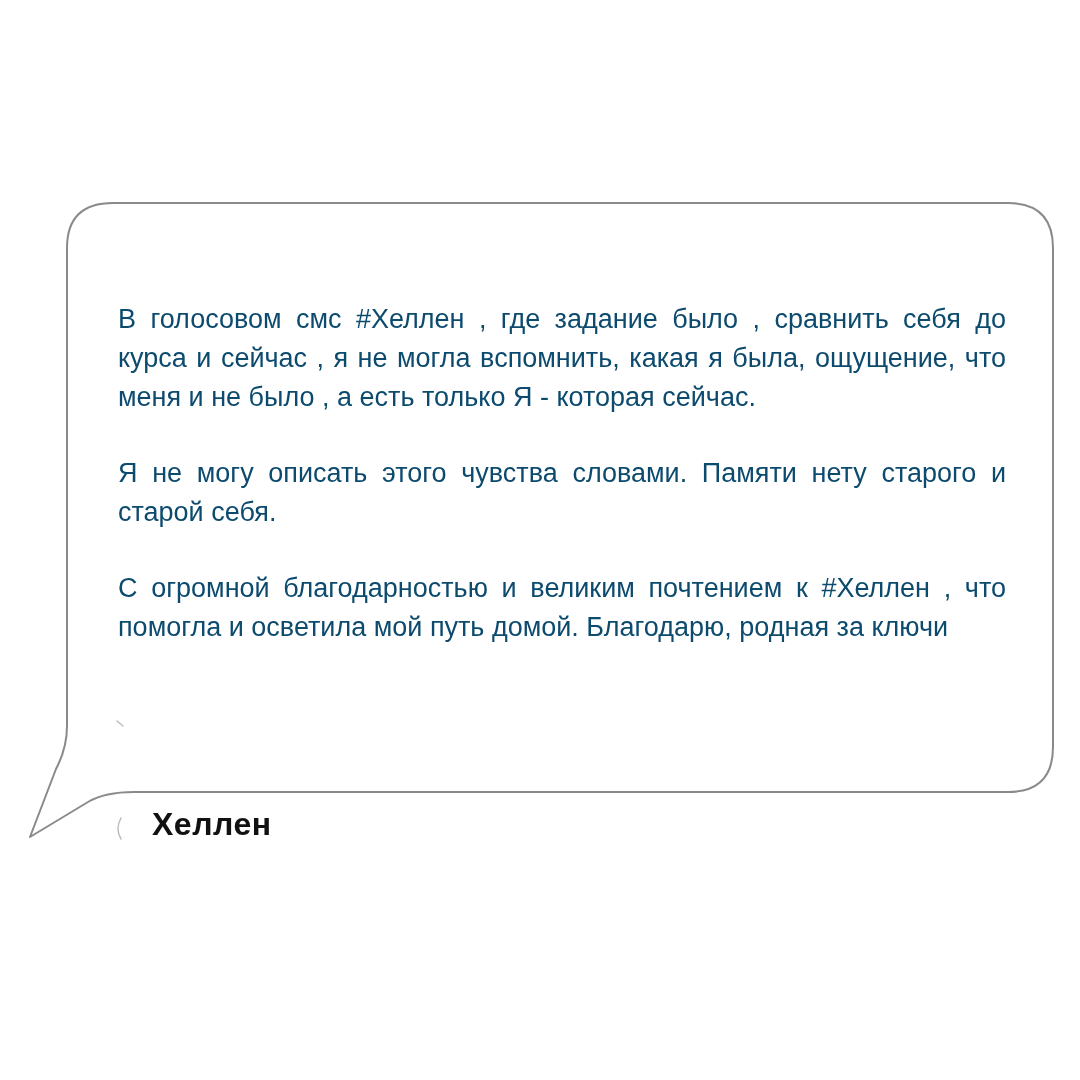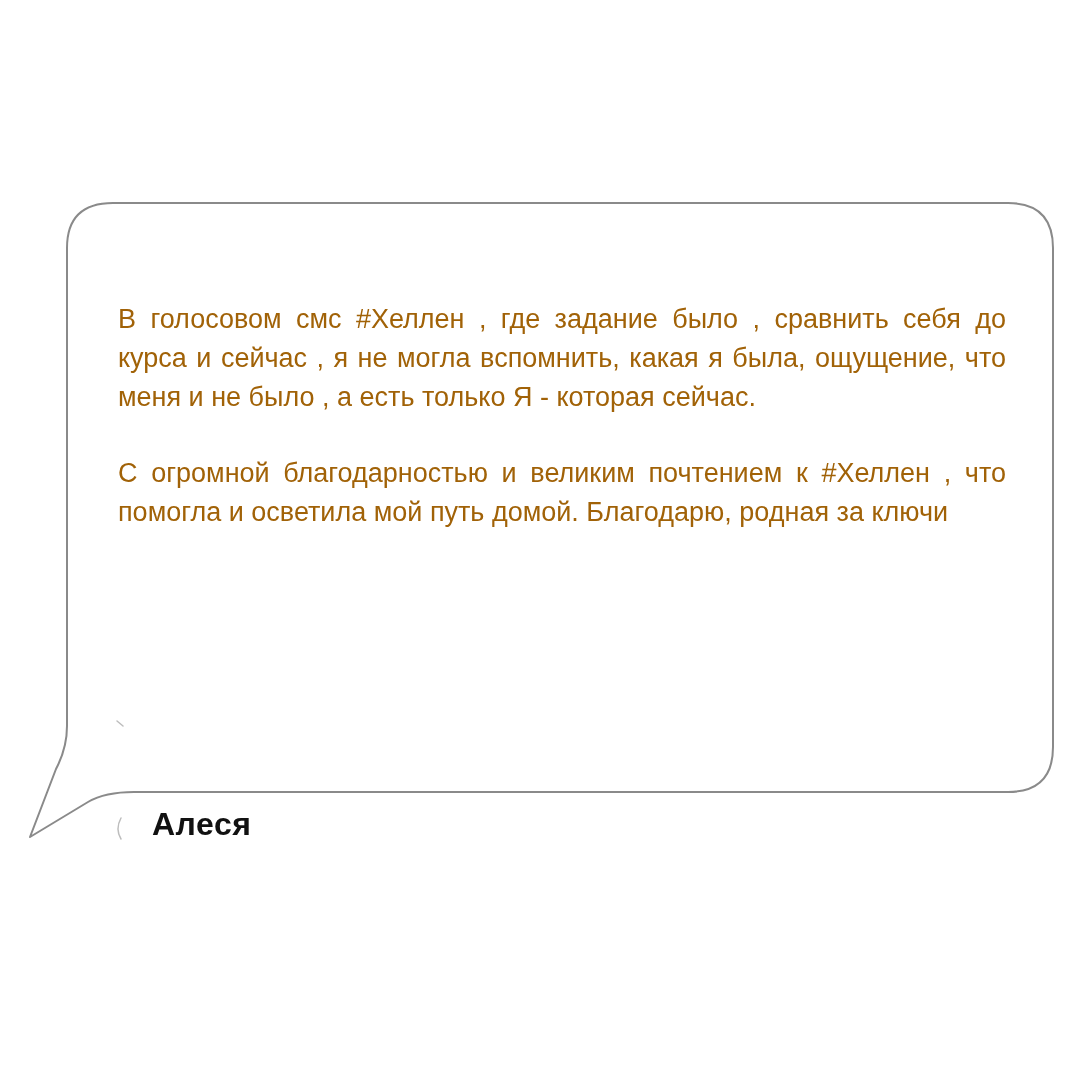--- a/index.html
+++ b/index.html
@@ -22,21 +22,21 @@
     width: 1080px;
     height: 1080px;
   }
   .testimonial-text {
     position: absolute;
     left: 118px;
     top: 300px;
     width: 888px;
     font-size: 27px;
     line-height: 39px;
-    color: #a16207;
+    color: #0c4a6e;
     text-align: justify;
   }
   .testimonial-text p {
     margin: 0 0 37px 0;
   }
   .testimonial-text p:last-child {
     margin-bottom: 12px;
   }
   .author-name {
     position: absolute;
@@ -66,18 +66,19 @@
              Q 67 748 67 726
              V 248
              Q 67 203 113 203
              Z" fill="#ffffff" stroke="#8a8a8a" stroke-width="2" stroke-linejoin="round" stroke-linecap="round"></path>
     <path d="M 117 721 L 123 726" fill="none" stroke="#bdbdbd" stroke-width="1.5" stroke-linecap="round"></path>
     <path d="M 121 818 Q 115 829 121 839" fill="none" stroke="#bdbdbd" stroke-width="1.5" stroke-linecap="round"></path>
   </svg>
 
   <div class="testimonial-text">
     <p>В голосовом смс #Хеллен , где задание было , сравнить себя до курса и сейчас , я не могла вспомнить, какая я была, ощущение, что меня и не было , а есть только Я - которая сейчас.</p>
+    <p>Я не могу описать этого чувства словами. Памяти нету старого и старой себя.</p>
     <p>С огромной благодарностью и великим почтением к #Хеллен , что помогла и осветила мой путь домой. Благодарю, родная за ключи</p>
   </div>
 
-  <div class="author-name">Алеся</div>
+  <div class="author-name">Хеллен</div>
 
 </div>
 
 </body></html>

